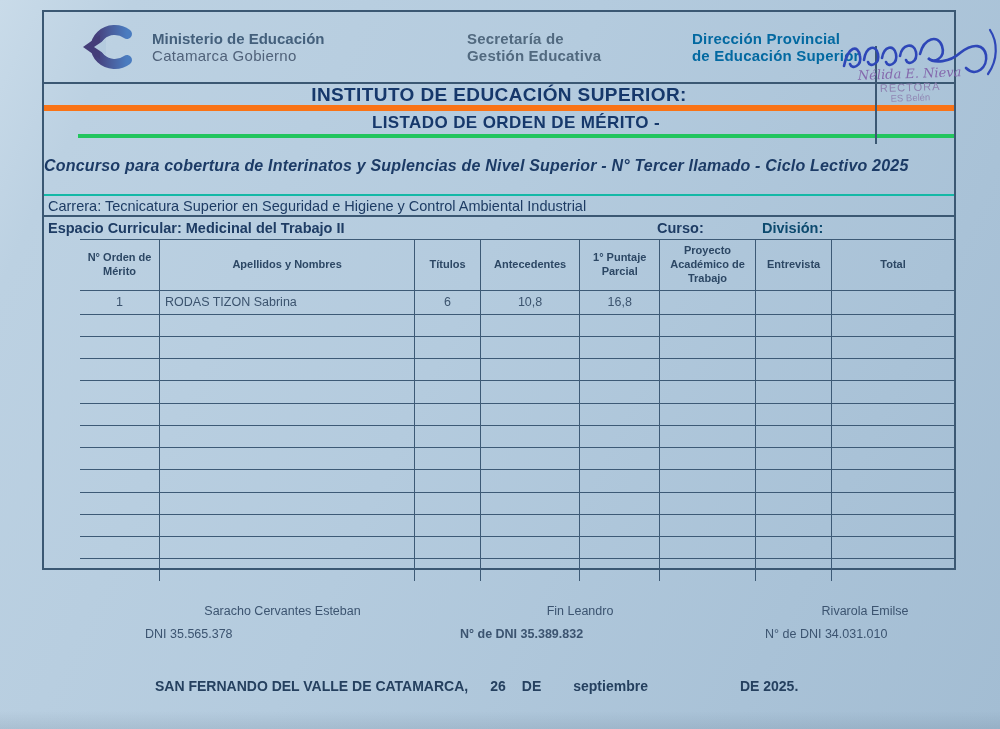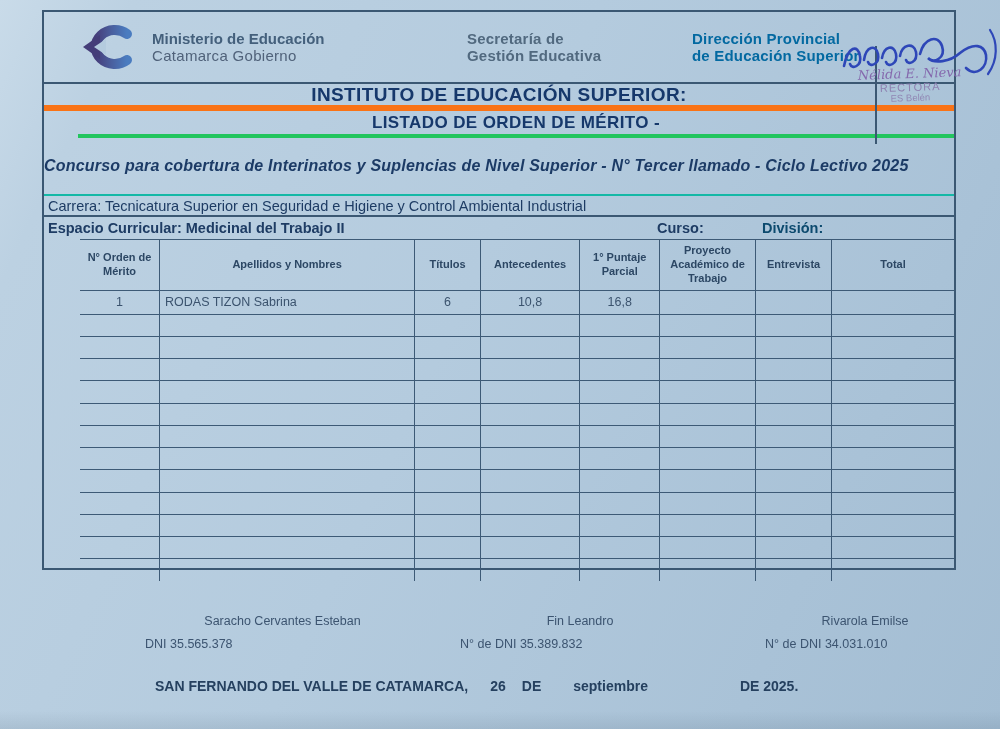--- a/index.html
+++ b/index.html
@@ -66,26 +66,26 @@
   .stamp-divider{position:absolute;left:831px;top:34px;width:2px;height:98px;background:#3b5873;}
   .handwritten-sig{position:absolute;left:838px;top:22px;width:162px;height:62px;}
   .stamp{position:absolute;left:846px;top:66px;width:128px;text-align:center;transform:rotate(-2deg);}
   .stamp .script{font-family:"DejaVu Serif", serif;font-style:italic;font-size:13px;color:#8468ad;white-space:nowrap;}
   .stamp .role{font-size:11px;color:#8d80b0;letter-spacing:1px;line-height:1.1;}
   .stamp .org{font-size:9.5px;color:#9187b4;line-height:1.1;}
 
   
   .sig-area{position:absolute;top:604px;left:0;width:1000px;display:flex;}
   .sig-block{display:flex;flex-direction:column;}
-  .sig-block .name{font-size:12.5px;color:#3c5470;text-align:center;margin-top:10px;}
+  .sig-block .name{font-size:12.5px;color:#3c5470;text-align:center;}
   .sig-block .dni{font-size:12.5px;color:#3c5470;margin-top:9px;}
   .sig-1{margin-left:110px;width:345px;}
   .sig-1 .dni{padding-left:35px;}
   .sig-2{width:250px;}
-  .sig-2 .dni{padding-left:5px;}
+  .sig-2 .dni{padding-left:5px;font-weight:bold;}
   .sig-3{margin-left:25px;width:270px;}
   .sig-3 .dni{padding-left:35px;}
 
   
   .date-line{position:absolute;top:678px;left:155px;display:flex;align-items:flex-start;
     font-size:14px;font-weight:bold;color:#25405f;}
   .date-line .day{margin-left:22px;}
   .date-line .de1{margin-left:16px;}
   .date-line .month{margin-left:32px;}
   .date-line .deyear{margin-left:92px;}

